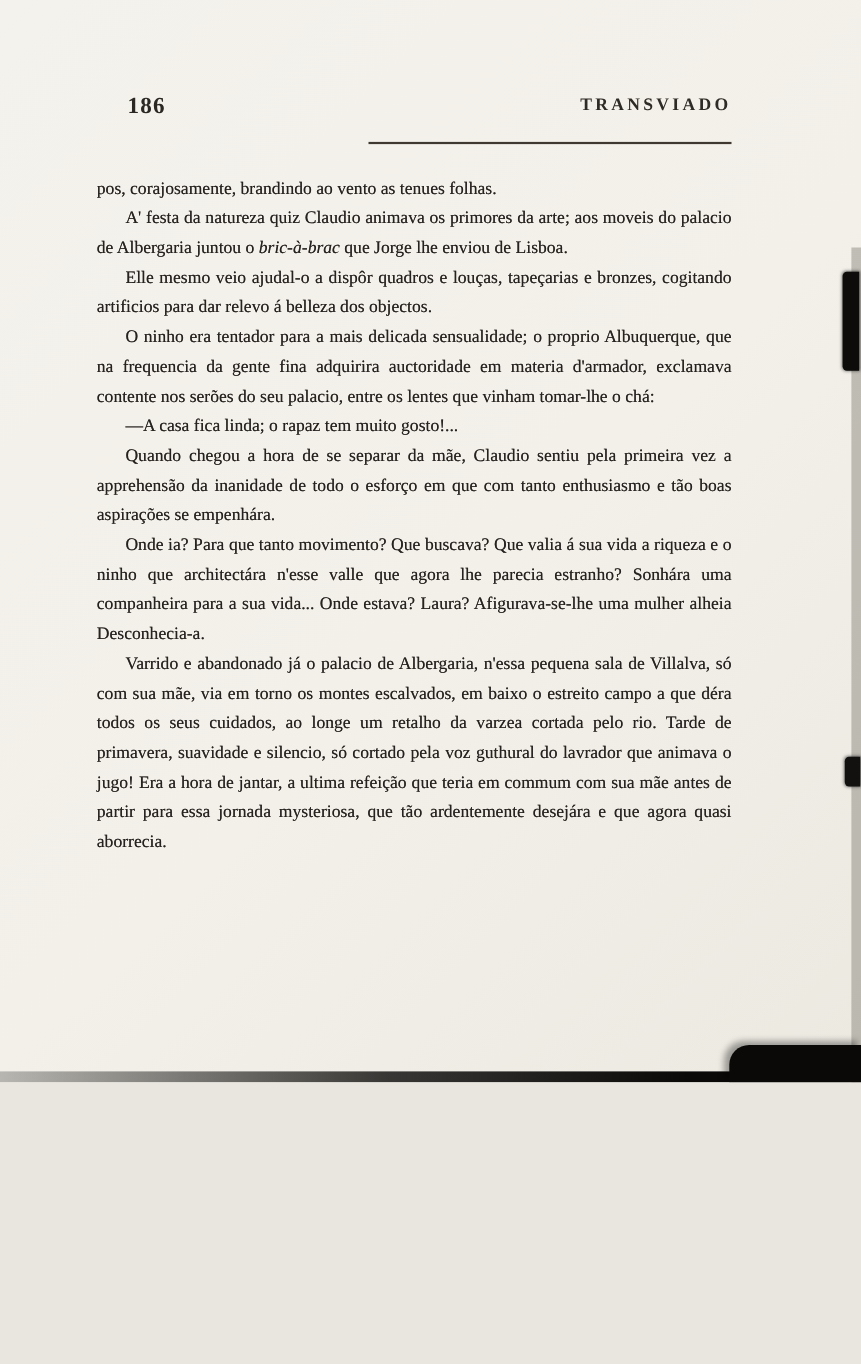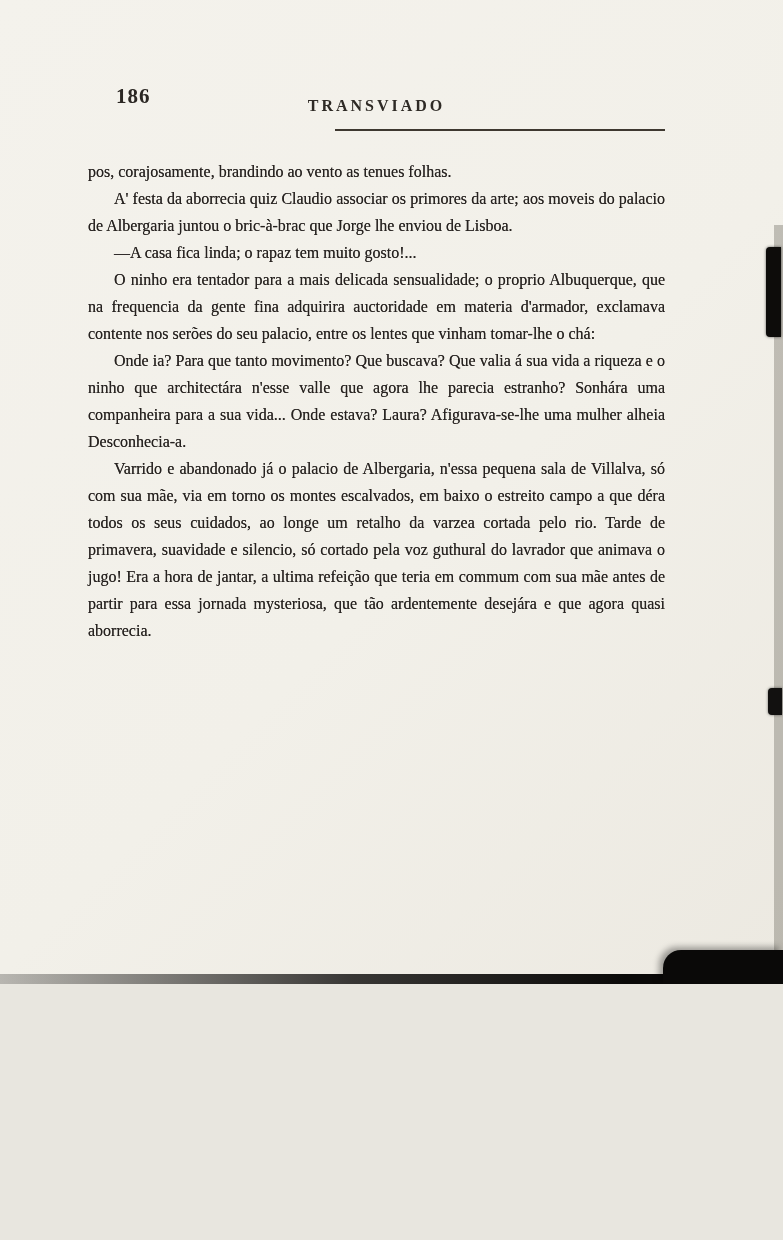--- a/index.html
+++ b/index.html
@@ -30,22 +30,22 @@
     top: 0;
     font-size: 21px;
     font-weight: bold;
     letter-spacing: 1px;
     color: #2b2723;
   }
   .running-title {
     position: absolute;
     left: 0;
     right: 0;
-    top: 13px;
-    text-align: center;
+    top: 3px;
+    text-align: right;
     font-size: 16px;
     font-weight: bold;
     letter-spacing: 3px;
     color: #2e2a25;
   }
   .header-rule {
     position: absolute;
     top: 129px;
     left: 335px;
     width: 330px;
@@ -67,20 +67,21 @@
     hyphens: none;
   }
   .body-text p {
     margin: 0;
     text-indent: 26px;
   }
   .body-text p.continuation {
     text-indent: 0;
   }
   .body-text .italic {
+    font-style: italic;
   }
   
   .edge-shadow {
     position: absolute;
     right: 0;
     top: 225px;
     width: 9px;
     height: 1015px;
     background: rgba(62, 56, 48, 0.28);
   }
@@ -130,23 +131,25 @@
 
   <div class="header-row">
     <span class="page-number">186</span>
     <span class="running-title">TRANSVIADO</span>
   </div>
 
   <div class="header-rule"></div>
 
   <div class="body-text">
     <p class="continuation">pos, corajosamente, brandindo ao vento as tenues folhas.</p>
-    <p><span>A' festa da aborrecia quiz Claudio associar os primores da arte; aos moveis do palacio de Albergaria juntou o </span><span class="italic">bric-à-brac</span><span> que Jorge lhe enviou de Lisboa.</span></p>
+    <p><span>A' festa da natureza quiz Claudio animava os primores da arte; aos moveis do palacio de Albergaria juntou o </span><span class="italic">bric-à-brac</span><span> que Jorge lhe enviou de Lisboa.</span></p>
+    <p>Elle mesmo veio ajudal-o a dispôr quadros e louças, tapeçarias e bronzes, cogitando artificios para dar relevo á belleza dos objectos.</p>
+    <p>O ninho era tentador para a mais delicada sensualidade; o proprio Albuquerque, que na frequencia da gente fina adquirira auctoridade em materia d'armador, exclamava contente nos serões do seu palacio, entre os lentes que vinham tomar-lhe o chá:</p>
     <p>—A casa fica linda; o rapaz tem muito gosto!...</p>
-    <p>O ninho era tentador para a mais delicada sensualidade; o proprio Albuquerque, que na frequencia da gente fina adquirira auctoridade em materia d'armador, exclamava contente nos serões do seu palacio, entre os lentes que vinham tomar-lhe o chá:</p>
+    <p>Quando chegou a hora de se separar da mãe, Claudio sentiu pela primeira vez a apprehensão da inanidade de todo o esforço em que com tanto enthusiasmo e tão boas aspirações se empenhára.</p>
     <p>Onde ia? Para que tanto movimento? Que buscava? Que valia á sua vida a riqueza e o ninho que architectára n'esse valle que agora lhe parecia estranho? Sonhára uma companheira para a sua vida... Onde estava? Laura? Afigurava-se-lhe uma mulher alheia Desconhecia-a.</p>
     <p>Varrido e abandonado já o palacio de Albergaria, n'essa pequena sala de Villalva, só com sua mãe, via em torno os montes escalvados, em baixo o estreito campo a que déra todos os seus cuidados, ao longe um retalho da varzea cortada pelo rio. Tarde de primavera, suavidade e silencio, só cortado pela voz guthural do lavrador que animava o jugo! Era a hora de jantar, a ultima refeição que teria em commum com sua mãe antes de partir para essa jornada mysteriosa, que tão ardentemente desejára e que agora quasi aborrecia.</p>
   </div>
 
   <div class="edge-shadow"></div>
   <div class="artifact-1"></div>
   <div class="artifact-2"></div>
   <div class="bottom-strip"></div>
   <div class="bottom-corner"></div>
 

